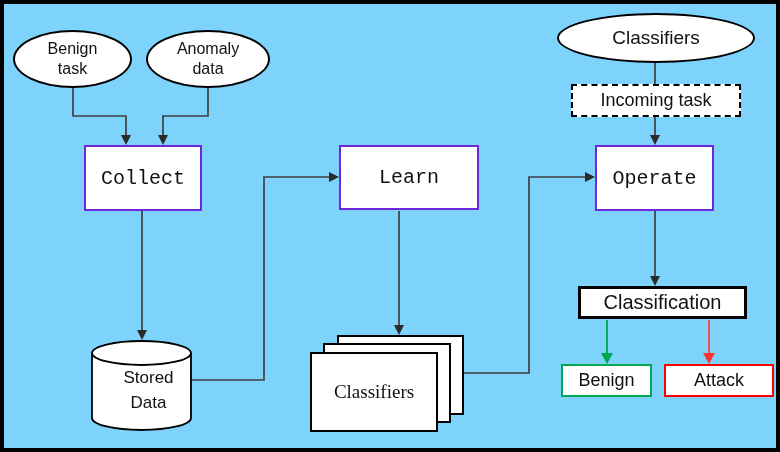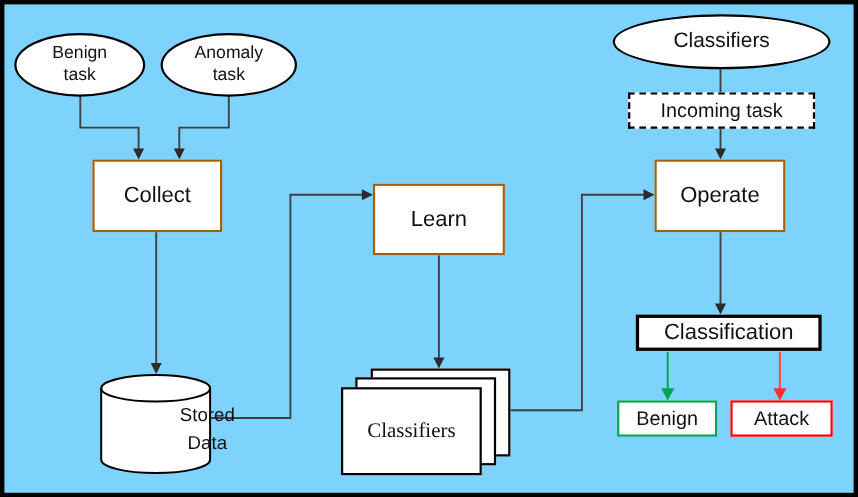--- a/index.html
+++ b/index.html
@@ -34,21 +34,21 @@
     display: flex;
     align-items: center;
     justify-content: center;
     text-align: center;
     box-sizing: border-box;
     background: #ffffff;
     z-index: 10;
     line-height: 1.25;
     white-space: pre-line;
   }
-  .rect   { border: 2px solid #a16207; font-size: 20px; }
+  .rect   { border: 2px solid #6d28d9; font-size: 20px; font-family: Liberation Mono, monospace; }
   .oval   { border: 2px solid #000000; border-radius: 50%; font-size: 16px; }
   .dashed { border: 2px dashed #000000; font-size: 18px; }
   .thick  { border: 3px solid #000000; font-size: 20px; }
   .result { font-size: 18px; }
   .benign-result { border: 2px solid #00A651; }
   .attack-result { border: 2px solid #FF0000; }
   .stack-rect {
     position: absolute;
     box-sizing: border-box;
     background: #ffffff;
@@ -111,33 +111,33 @@
 
     <g fill="#ffffff" stroke="#000000" stroke-width="1.8">
       <path d="M92,353 L92,418 A49.5,12 0 0 0 191,418 L191,353"></path>
       <ellipse cx="141.5" cy="353" rx="49.5" ry="12"></ellipse>
     </g>
   </svg>
 
   <div class="node oval" style="left:13px; top:30px; width:119px; height:58px;">Benign
 task</div>
   <div class="node oval" style="left:146px; top:30px; width:124px; height:58px;">Anomaly
-task</div>
+data</div>
   <div class="node oval" style="left:557px; top:13px; width:198px; height:50px; font-size:19px;">Classifiers</div>
 
   <div class="node rect" style="left:84px; top:145px; width:118px; height:66px;">Collect</div>
-  <div class="node rect" style="left:339px; top:145px; width:120px; height:65px;margin-top:22px;">Learn</div>
+  <div class="node rect" style="left:339px; top:145px; width:140px; height:65px;">Learn</div>
   <div class="node rect" style="left:595px; top:145px; width:119px; height:66px;">Operate</div>
 
   <div class="node dashed" style="left:571px; top:84px; width:170px; height:33px;">Incoming task</div>
 
   <div class="node thick" style="left:578px; top:286px; width:169px; height:33px;">Classification</div>
   <div class="node result benign-result" style="left:561px; top:364px; width:91px; height:33px;">Benign</div>
-  <div class="node result attack-result" style="left:664px; top:364px; width:93px; height:33px;">Attack</div>
+  <div class="node result attack-result" style="left:664px; top:364px; width:110px; height:33px;">Attack</div>
 
   <div class="stack-rect" style="left:337px; top:335px; width:127px; height:80px;"></div>
   <div class="stack-rect" style="left:323px; top:343px; width:128px; height:80px;"></div>
   <div class="stack-rect" style="left:310px; top:352px; width:128px; height:80px;"></div>
   <div class="stack-label" style="left:310px; top:352px; width:128px; height:80px;">Classifiers</div>
 
-  <div class="cyl-label" style="left:92px; top:360px; width:113px; height:62px;padding-left:40px;">Stored
+  <div class="cyl-label" style="left:92px; top:360px; width:113px; height:62px;">Stored
 Data</div>
 </div>
 
 </body></html>

